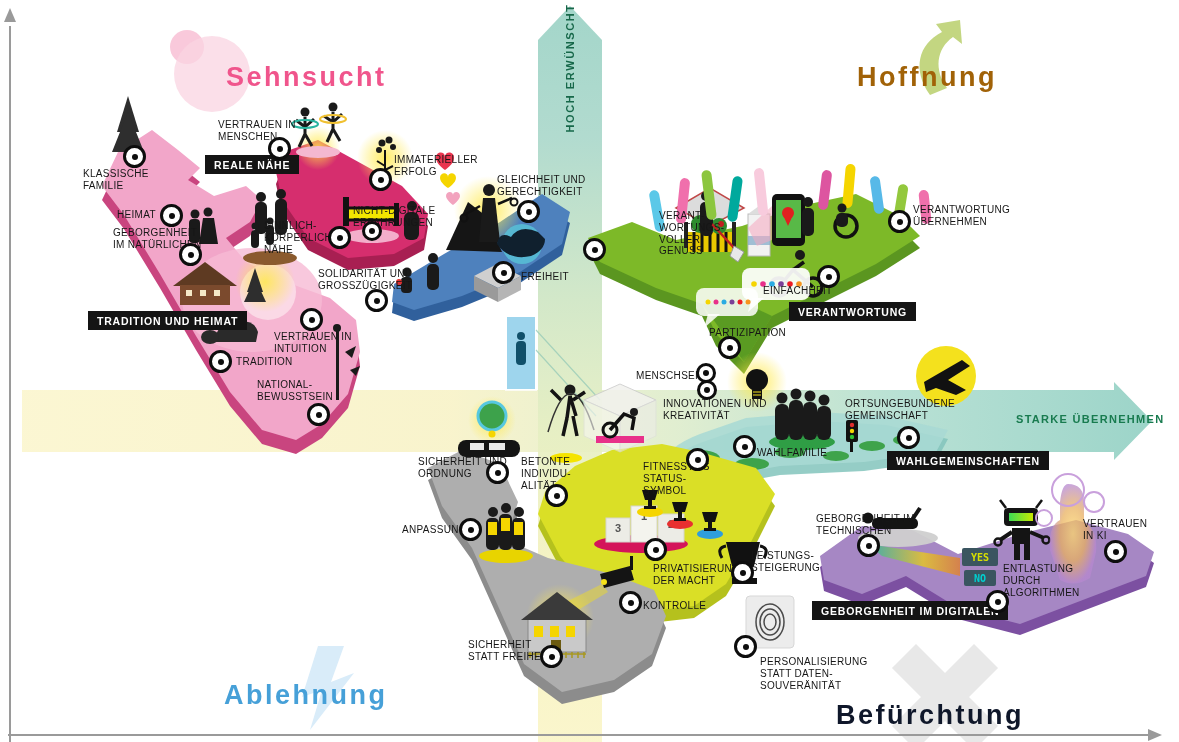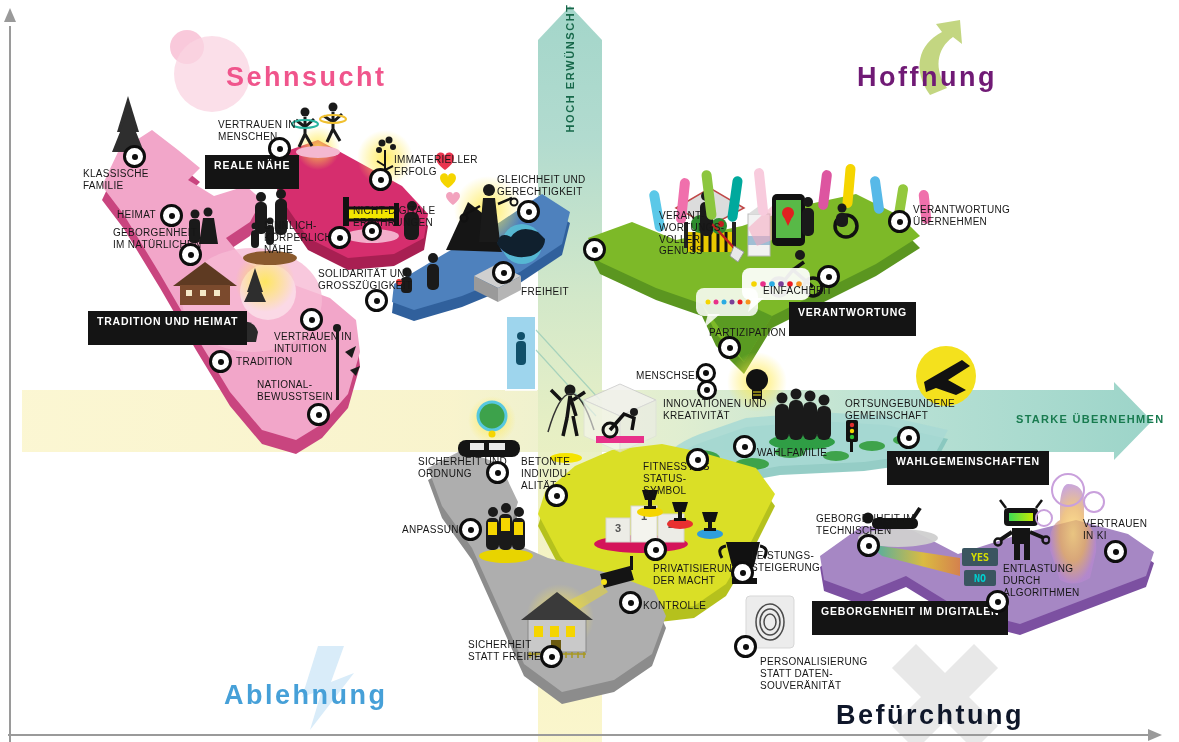--- a/index.html
+++ b/index.html
@@ -4,21 +4,21 @@
 <style>
   html,body{margin:0;padding:0;background:#fff;}
   #stage{position:relative;width:1179px;height:742px;background:#fff;overflow:hidden;
          font-family:"Liberation Sans","DejaVu Sans",sans-serif;}
   svg.art{position:absolute;left:0;top:0;width:1179px;height:742px;}
   
   .lbl{position:absolute;font-size:10px;font-weight:normal;line-height:1.18;letter-spacing:.3px;
        color:#161616;text-transform:uppercase;}
   
   .badge{position:absolute;background:#141414;color:#fff;font-size:10.5px;font-weight:bold;
-         letter-spacing:.8px;padding:4px 9px 18px;white-space:nowrap;text-transform:uppercase;}
+         letter-spacing:.8px;padding:4px 9px 3px;white-space:nowrap;text-transform:uppercase;}
   
   .mk{position:absolute;box-sizing:border-box;width:23px;height:23px;border:3.5px solid #0d0d0d;
       border-radius:50%;background:#fff;}
   .mk::after{content:'';position:absolute;left:50%;top:50%;width:6px;height:6px;margin:-3px 0 0 -3px;
       background:#0d0d0d;border-radius:50%;}
   .mk.sm{width:20px;height:20px;border-width:3px;}
   
   .quad{position:absolute;font-size:27px;font-weight:bold;letter-spacing:2.5px;white-space:nowrap;}
   
   .vaxis{position:absolute;left:570px;top:68px;transform:translate(-50%,-50%) rotate(-90deg);
@@ -505,21 +505,21 @@
 
   <div class="axline-v"></div>
   <div class="axarrow-up"></div>
   <div class="axline-h"></div>
   <div class="axarrow-right"></div>
 
   <div class="vaxis">HOCH ERWÜNSCHT</div>
   <div class="haxis">STARKE ÜBERNEHMEN</div>
 
   <div class="quad" style="left:226px;top:62px;color:#F0558C">Sehnsucht</div>
-  <div class="quad" style="left:857px;top:62px;color:#701a75">Hoffnung</div>
+  <div class="quad" style="left:857px;top:62px;color:#a16207">Hoffnung</div>
   <div class="quad" style="left:224px;top:680px;color:#46A0D8">Ablehnung</div>
   <div class="quad" style="left:836px;top:700px;color:#0f172a">Befürchtung</div>
 
   <div class="badge" style="left:205px;top:155px">REALE NÄHE</div>
   <div class="badge" style="left:88px;top:311px">TRADITION UND HEIMAT</div>
   <div class="badge" style="left:789px;top:302px">VERANTWORTUNG</div>
   <div class="badge" style="left:887px;top:451px">WAHLGEMEINSCHAFTEN</div>
   <div class="badge" style="left:812px;top:601px">GEBORGENHEIT IM DIGITALEN</div>
 
   <div class="lbl" style="left:83px;top:168px;width:72px">KLASSISCHE FAMILIE</div>
@@ -529,21 +529,21 @@
   <div class="lbl" style="left:236px;top:356px">TRADITION</div>
   <div class="lbl" style="left:257px;top:379px;width:84px">NATIONAL-BEWUSSTSEIN</div>
 
   <div class="lbl" style="left:218px;top:119px;width:82px">VERTRAUEN IN MENSCHEN</div>
   <div class="lbl" style="left:394px;top:154px;width:98px">IMMATERIELLER ERFOLG</div>
   <div class="lbl" style="left:353px;top:205px;width:98px">NICHT-DIGITALE ERFAHRUNGEN</div>
   <div class="lbl" style="left:264px;top:220px;width:84px">SINNLICH-KÖRPERLICHE NÄHE</div>
 
   <div class="lbl" style="left:497px;top:174px;width:100px">GLEICHHEIT UND GERECHTIGKEIT</div>
   <div class="lbl" style="left:318px;top:268px;width:112px">SOLIDARITÄT UND GROSSZÜGIGKEIT</div>
-  <div class="lbl" style="left:521px;top:286px">FREIHEIT</div>
+  <div class="lbl" style="left:521px;top:271px">FREIHEIT</div>
 
   <div class="lbl" style="left:659px;top:210px;width:68px">VERANT-WORTUNGS-VOLLER GENUSS</div>
   <div class="lbl" style="left:913px;top:204px;width:104px">VERANTWORTUNG ÜBERNEHMEN</div>
   <div class="lbl" style="left:763px;top:285px">EINFACHHEIT</div>
   <div class="lbl" style="left:709px;top:327px">PARTIZIPATION</div>
   <div class="lbl" style="left:636px;top:370px">MENSCHSEIN</div>
   <div class="lbl" style="left:663px;top:398px;width:110px">INNOVATIONEN UND KREATIVITÄT</div>
 
   <div class="lbl" style="left:757px;top:447px">WAHLFAMILIE</div>
   <div class="lbl" style="left:845px;top:398px;width:118px">ORTSUNGEBUNDENE GEMEINSCHAFT</div>

